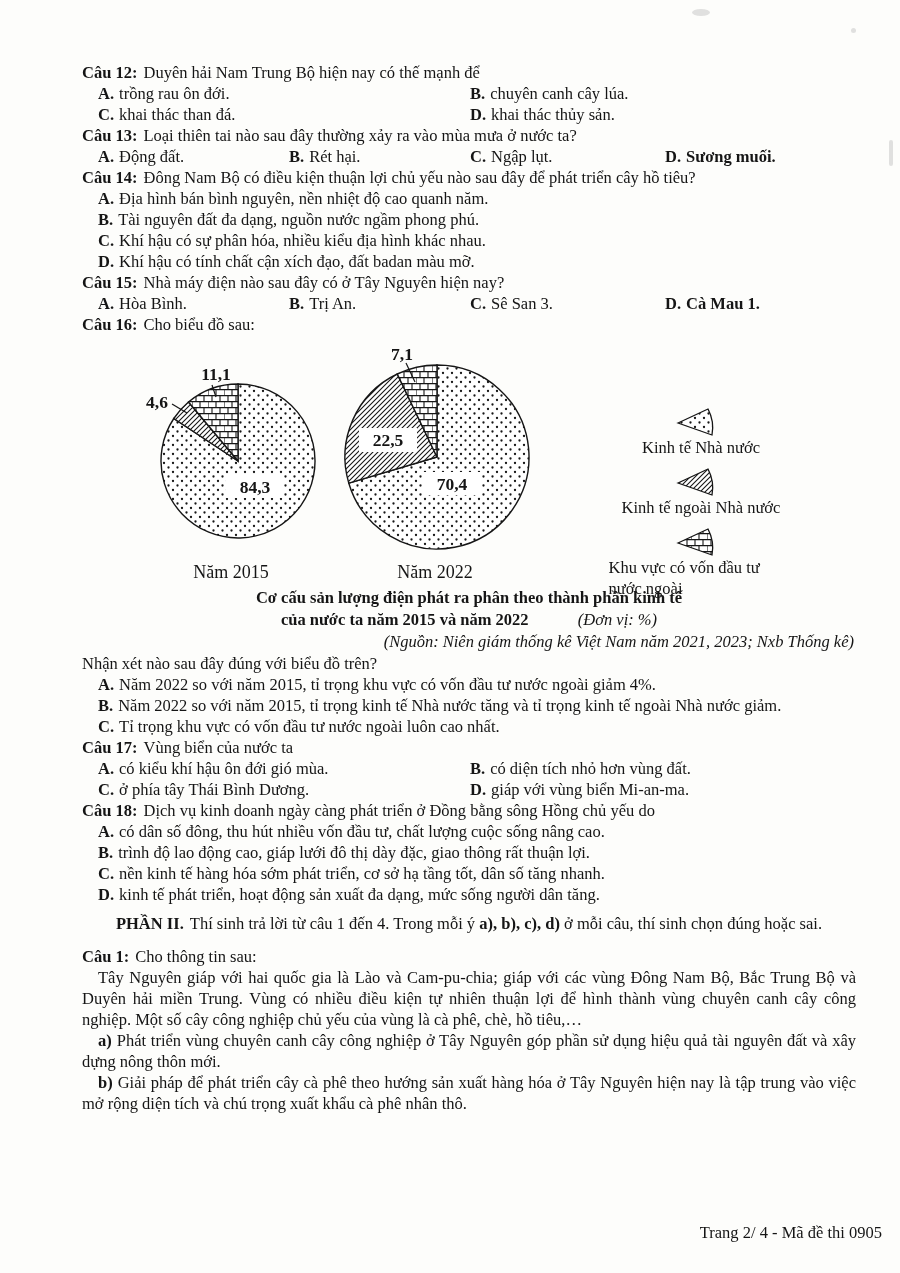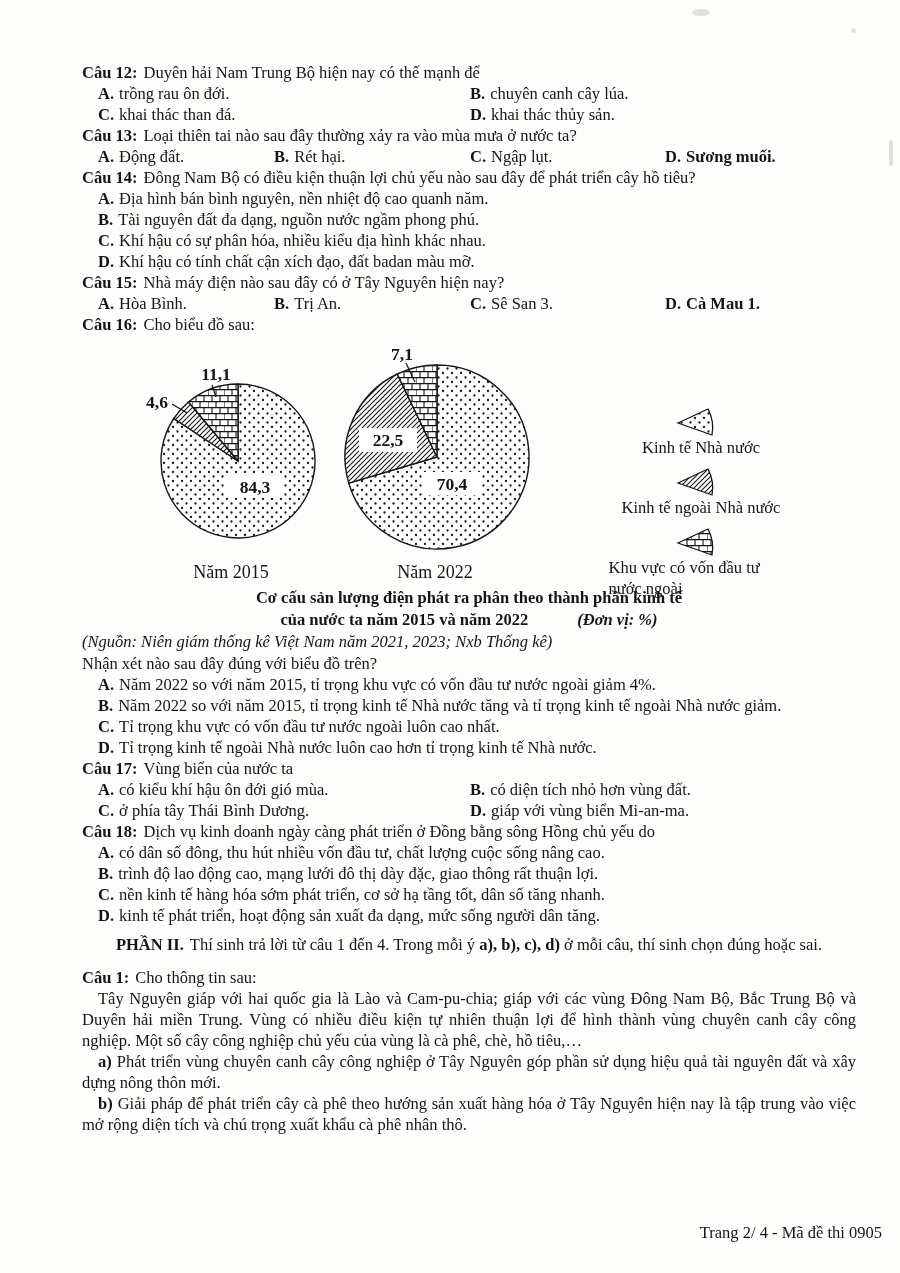--- a/index.html
+++ b/index.html
@@ -7,36 +7,36 @@
         font-family:"Liberation Serif","DejaVu Serif",serif;font-size:16.5px;color:#151515;}
   .content{position:absolute;left:82px;top:62px;width:774px;}
   .line{height:21px;line-height:21px;white-space:nowrap;}
   b.ql{margin-right:6px;}
   .opt b{margin-right:5px;}
   .ind{padding-left:16px;}
   .optrow{position:relative;height:21px;line-height:21px;white-space:nowrap;}
   .optrow .p1{position:absolute;left:16px;}
   .optrow .p2{position:absolute;left:388px;}
   .optrow .c1{position:absolute;left:16px;}
-  .optrow .c2{position:absolute;left:192px;}
+  .optrow .c2{position:absolute;left:207px;}
   .optrow .c3{position:absolute;left:388px;}
   .optrow .c4{position:absolute;left:583px;font-weight:bold;}
   .figure{position:relative;height:252px;}
   .pies{position:absolute;left:-82px;top:0;}
   .pnum{font-family:"Liberation Serif","DejaVu Serif",serif;font-size:17.5px;font-weight:bold;fill:#151515;text-anchor:middle;}
   .pyear{font-family:"Liberation Serif","DejaVu Serif",serif;font-size:18px;fill:#151515;text-anchor:middle;}
   .legend{position:absolute;left:474px;top:72px;width:290px;}
   .legend-row{display:flex;align-items:center;margin-bottom:9px;flex-direction:column;}
   .legend-icon{flex:0 0 auto;margin-right:11px;}
   .legend-label{line-height:21px;}
   .legend-label.wrap{width:185px;white-space:normal;}
   .ct1{font-weight:bold;text-align:center;height:22px;line-height:22px;}
   .ct2{font-weight:bold;text-align:center;height:22px;line-height:22px;}
-  .ct2 .unit{font-style:italic;font-weight:bold;margin-left:45px;}
-  .csrc{font-style:italic;text-align:left;height:22px;line-height:22px;padding-right:2px;}
+  .ct2 .unit{font-style:italic;font-weight:normal;margin-left:45px;}
+  .csrc{font-style:italic;text-align:right;height:22px;line-height:22px;padding-right:2px;}
   .para{text-align:justify;line-height:21px;white-space:normal;}
   .para.fi{text-indent:16px;}
   .part2line{margin-top:8px;text-align:center;}
   .cau1label{margin-top:12px;}
   .footer{position:absolute;left:0;top:1222px;width:858px;text-align:right;height:21px;line-height:21px;margin-left:24px;}
   .speck{position:absolute;background:#c9c9c9;border-radius:50%;opacity:.55;}
 </style>
 </head>
 <body>
 
@@ -149,35 +149,34 @@
     </div>
 
     <div class="ct1">Cơ cấu sản lượng điện phát ra phân theo thành phần kinh tế</div>
     <div class="ct2"><span>của nước ta năm 2015 và năm 2022</span>&nbsp;<span class="unit">(Đơn vị: %)</span></div>
     <div class="csrc">(Nguồn: Niên giám thống kê Việt Nam năm 2021, 2023; Nxb Thống kê)</div>
 
     <div class="line">Nhận xét nào sau đây đúng với biểu đồ trên?</div>
     <div class="line ind opt"><b>A.</b><span>Năm 2022 so với năm 2015, tỉ trọng khu vực có vốn đầu tư nước ngoài giảm 4%.</span></div>
     <div class="line ind opt"><b>B.</b><span>Năm 2022 so với năm 2015, tỉ trọng kinh tế Nhà nước tăng và tỉ trọng kinh tế ngoài Nhà nước giảm.</span></div>
     <div class="line ind opt"><b>C.</b><span>Tỉ trọng khu vực có vốn đầu tư nước ngoài luôn cao nhất.</span></div>
-    <div class="line ind opt"><b>D.</b><span>Tỉ trọng kinh tế ngoài Nhà nước luôn cao hơn tỉ trọng kinh tế Nhà nước.</span></div>
 
     <div class="line"><b class="ql">Câu 17:</b><span>Vùng biển của nước ta</span></div>
     <div class="optrow">
       <span class="opt p1"><b>A.</b><span>có kiểu khí hậu ôn đới gió mùa.</span></span>
       <span class="opt p2"><b>B.</b><span>có diện tích nhỏ hơn vùng đất.</span></span>
     </div>
     <div class="optrow">
       <span class="opt p1"><b>C.</b><span>ở phía tây Thái Bình Dương.</span></span>
       <span class="opt p2"><b>D.</b><span>giáp với vùng biển Mi-an-ma.</span></span>
     </div>
 
     <div class="line"><b class="ql">Câu 18:</b><span>Dịch vụ kinh doanh ngày càng phát triển ở Đồng bằng sông Hồng chủ yếu do</span></div>
     <div class="line ind opt"><b>A.</b><span>có dân số đông, thu hút nhiều vốn đầu tư, chất lượng cuộc sống nâng cao.</span></div>
-    <div class="line ind opt"><b>B.</b><span>trình độ lao động cao, mạng lưới đô thị dày đặc, giao thông rất thuận lợi.</span></div>
+    <div class="line ind opt"><b>B.</b><span>trình độ lao động cao, giáp lưới đô thị dày đặc, giao thông rất thuận lợi.</span></div>
     <div class="line ind opt"><b>C.</b><span>nền kinh tế hàng hóa sớm phát triển, cơ sở hạ tầng tốt, dân số tăng nhanh.</span></div>
     <div class="line ind opt"><b>D.</b><span>kinh tế phát triển, hoạt động sản xuất đa dạng, mức sống người dân tăng.</span></div>
 
     <div class="line part2line"><b class="ql">PHẦN II.</b><span>Thí sinh trả lời từ câu 1 đến 4. Trong mỗi ý </span><b>a), b), c), d)</b><span> ở mỗi câu, thí sinh chọn đúng hoặc sai.</span></div>
 
     <div class="line cau1label"><b class="ql">Câu 1:</b><span>Cho thông tin sau:</span></div>
     <div class="para fi">Tây Nguyên giáp với hai quốc gia là Lào và Cam-pu-chia; giáp với các vùng Đông Nam Bộ, Bắc Trung Bộ và Duyên hải miền Trung. Vùng có nhiều điều kiện tự nhiên thuận lợi để hình thành vùng chuyên canh cây công nghiệp. Một số cây công nghiệp chủ yếu của vùng là cà phê, chè, hồ tiêu,…</div>
     <div class="para fi opt"><b>a)</b><span>Phát triển vùng chuyên canh cây công nghiệp ở Tây Nguyên góp phần sử dụng hiệu quả tài nguyên đất và xây dựng nông thôn mới.</span></div>
     <div class="para fi opt"><b>b)</b><span>Giải pháp để phát triển cây cà phê theo hướng sản xuất hàng hóa ở Tây Nguyên hiện nay là tập trung vào việc mở rộng diện tích và chú trọng xuất khẩu cà phê nhân thô.</span></div>
   </div>

